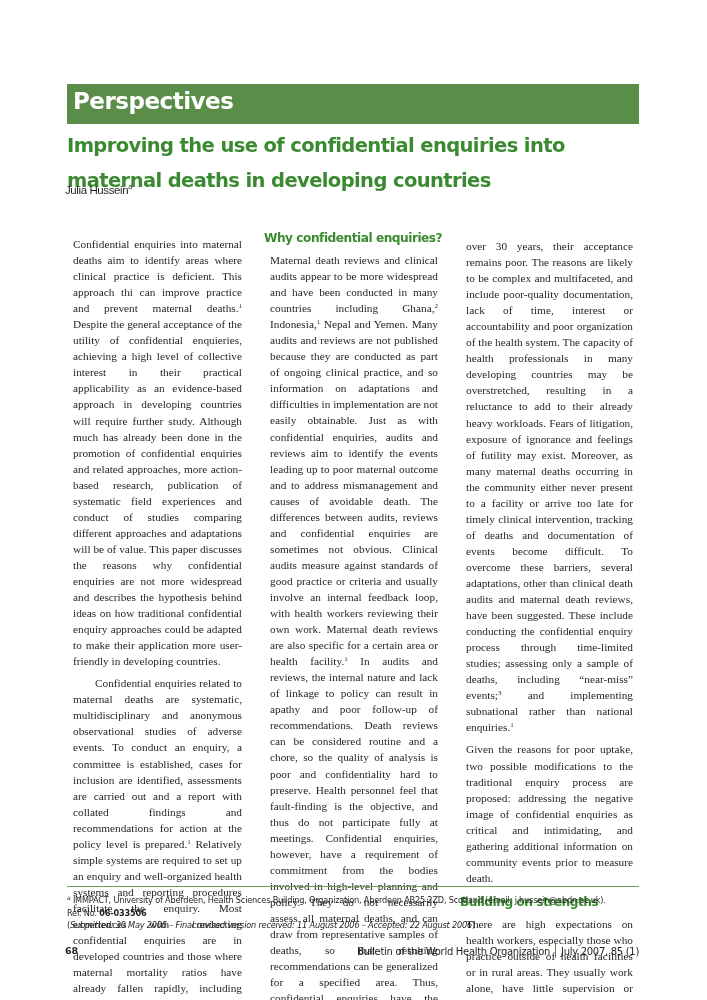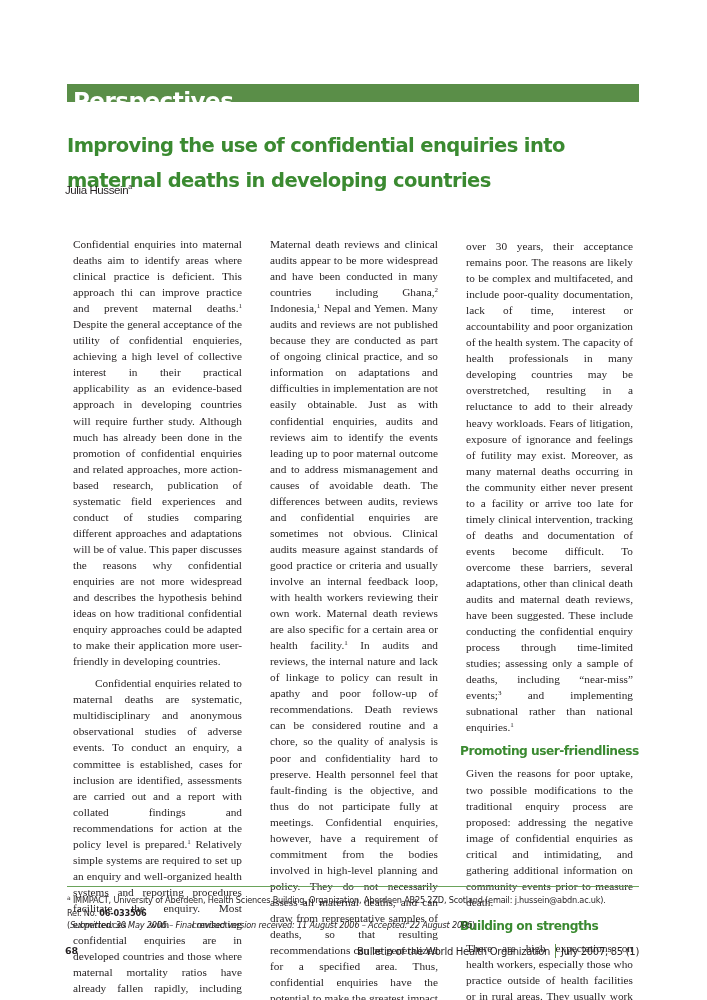--- a/index.html
+++ b/index.html
@@ -1,18 +1,18 @@
 <!DOCTYPE html>
 <html><head>
   <meta charset="utf-8">
   <style>
     html, body { margin: 0; padding: 0; background: #ffffff; }
     body { width: 707px; height: 1000px; position: relative; overflow: hidden; color: #231f20; }
     .banner {
-      position: absolute; left: 67px; top: 84px; width: 572px; height: 18px;
+      position: absolute; left: 67px; top: 84px; width: 572px; height: 40px;
       background: #5a8e48;
     }
     .banner-text {
       position: absolute; left: 6px; top: 1px;
       font-family: "DejaVu Sans", sans-serif; font-weight: bold; font-size: 23px;
       color: #ffffff; letter-spacing: -0.5px; line-height: 32px;
     }
     .title {
       position: absolute; left: 67px; top: 128px; width: 580px;
       font-family: "DejaVu Sans", sans-serif; font-weight: bold; font-size: 19.5px;
@@ -75,27 +75,27 @@
 <div class="author">
   <span>Julia Hussein</span><sup>a</sup>
 </div>
 
 <div class="col col1">
   <p><span>Confidential enquiries into maternal deaths aim to identify areas where clinical practice is deficient. This approach thi can improve practice and prevent maternal deaths.</span><sup>1</sup><span> Despite the general acceptance of the utility of confidential enquieries, achieving a high level of collective interest in their practical applicability as an evidence-based approach in developing countries will require further study. Although much has already been done in the promotion of confidential enquiries and related approaches, more action-based research, publication of systematic field experiences and conduct of studies comparing different approaches and adaptations will be of value. This paper discusses the reasons why confidential enquiries are not more widespread and describes the hypothesis behind ideas on how traditional confidential enquiry approaches could be adapted to make their application more user-friendly in developing countries.</span></p>
   <p class="indent"><span>Confidential enquiries related to maternal deaths are systematic, multidisciplinary and anonymous observational studies of adverse events. To conduct an enquiry, a committee is established, cases for inclusion are identified, assessments are carried out and a report with collated findings and recommendations for action at the policy level is prepared.</span><sup>1</sup><span> Relatively simple systems are required to set up an enquiry and well-organized health systems and reporting procedures facilitate the enquiry. Most experiences with conducting confidential enquiries are in developed countries and those where maternal mortality ratios have already fallen rapidly, including Egypt, Jamaica, Malaysia and South Africa. Paradoxically, where confidential enquiries are needed the most, i.e. in the lowest-income developing countries with the highest maternal mortality ratios, they are less commonly conducted.</span></p>
 </div>
 
 <div class="col col2">
+  <h2 class="heading">Why confidential enquiries?</h2>
   <p><span>Maternal death reviews and clinical audits appear to be more widespread and have been conducted in many countries including Ghana,</span><sup>2</sup><span> Indonesia,</span><sup>1</sup><span> Nepal and Yemen. Many audits and reviews are not published because they are conducted as part of ongoing clinical practice, and so information on adaptations and difficulties in implementation are not easily obtainable. Just as with confidential enquiries, audits and reviews aim to identify the events leading up to poor maternal outcome and to address mismanagement and causes of avoidable death. The differences between audits, reviews and confidential enquiries are sometimes not obvious. Clinical audits measure against standards of good practice or criteria and usually involve an internal feedback loop, with health workers reviewing their own work. Maternal death reviews are also specific for a certain area or health facility.</span><sup>1</sup><span> In audits and reviews, the internal nature and lack of linkage to policy can result in apathy and poor follow-up of recommendations. Death reviews can be considered routine and a chore, so the quality of analysis is poor and confidentiality hard to preserve. Health personnel feel that fault-finding is the objective, and thus do not participate fully at meetings. Confidential enquiries, however, have a requirement of commitment from the bodies involved in high-level planning and policy. They do not necessarily assess all maternal deaths, and can draw from representative samples of deaths, so that resulting recommendations can be generalized for a specified area. Thus, confidential enquiries have the potential to make the greatest impact on maternal mortality due to their linkage to policy, as well as perceived prestige and representativeness.</span></p>
 
 </div>
 
 <div class="col col3">
   <p><span>over 30 years, their acceptance remains poor. The reasons are likely to be complex and multifaceted, and include poor-quality documentation, lack of time, interest or accountability and poor organization of the health system. The capacity of health professionals in many developing countries may be overstretched, resulting in a reluctance to add to their already heavy workloads. Fears of litigation, exposure of ignorance and feelings of futility may exist. Moreover, as many maternal deaths occurring in the community either never present to a facility or arrive too late for timely clinical intervention, tracking of deaths and documentation of events become difficult. To overcome these barriers, several adaptations, other than clinical death audits and maternal death reviews, have been suggested. These include conducting the confidential enquiry process through time-limited studies; assessing only a sample of deaths, including “near-miss” events;</span><sup>3</sup><span> and implementing subnational rather than national enquiries.</span><sup>1</sup></p>
-  <h2 class="heading spaced">Promoting user-friendliness</h2>
   <p>Given the reasons for poor uptake, two possible modifications to the traditional enquiry process are proposed: addressing the negative image of confidential enquiries as critical and intimidating, and gathering additional information on community events prior to measure death.</p>
   <h2 class="heading spaced">Building on strengths</h2>
   <p>There are high expectations on health workers, especially those who practice outside of health facilities or in rural areas. They usually work alone, have little supervision or mentorship and are expected to deal with a wide range of diseases in the community. Thus, it is not surprising that when they are asked to attend a maternal death review, they can feel challenged and unappreciated, even when the process is supposed to be non-punitive. If a death is reviewed in</p>
 </div>
 
 <div class="footrule"></div>
 
 <div class="footnotes">
   <div><sup>a</sup> <span>IMMPACT, University of Aberdeen, Health Sciences Building, Organization, Aberdeen AB25 2ZD, Scotland (email: j.hussein@abdn.ac.uk).</span></div>
   <div><span>Ref. No.</span> <b>06-033506</b></div>

